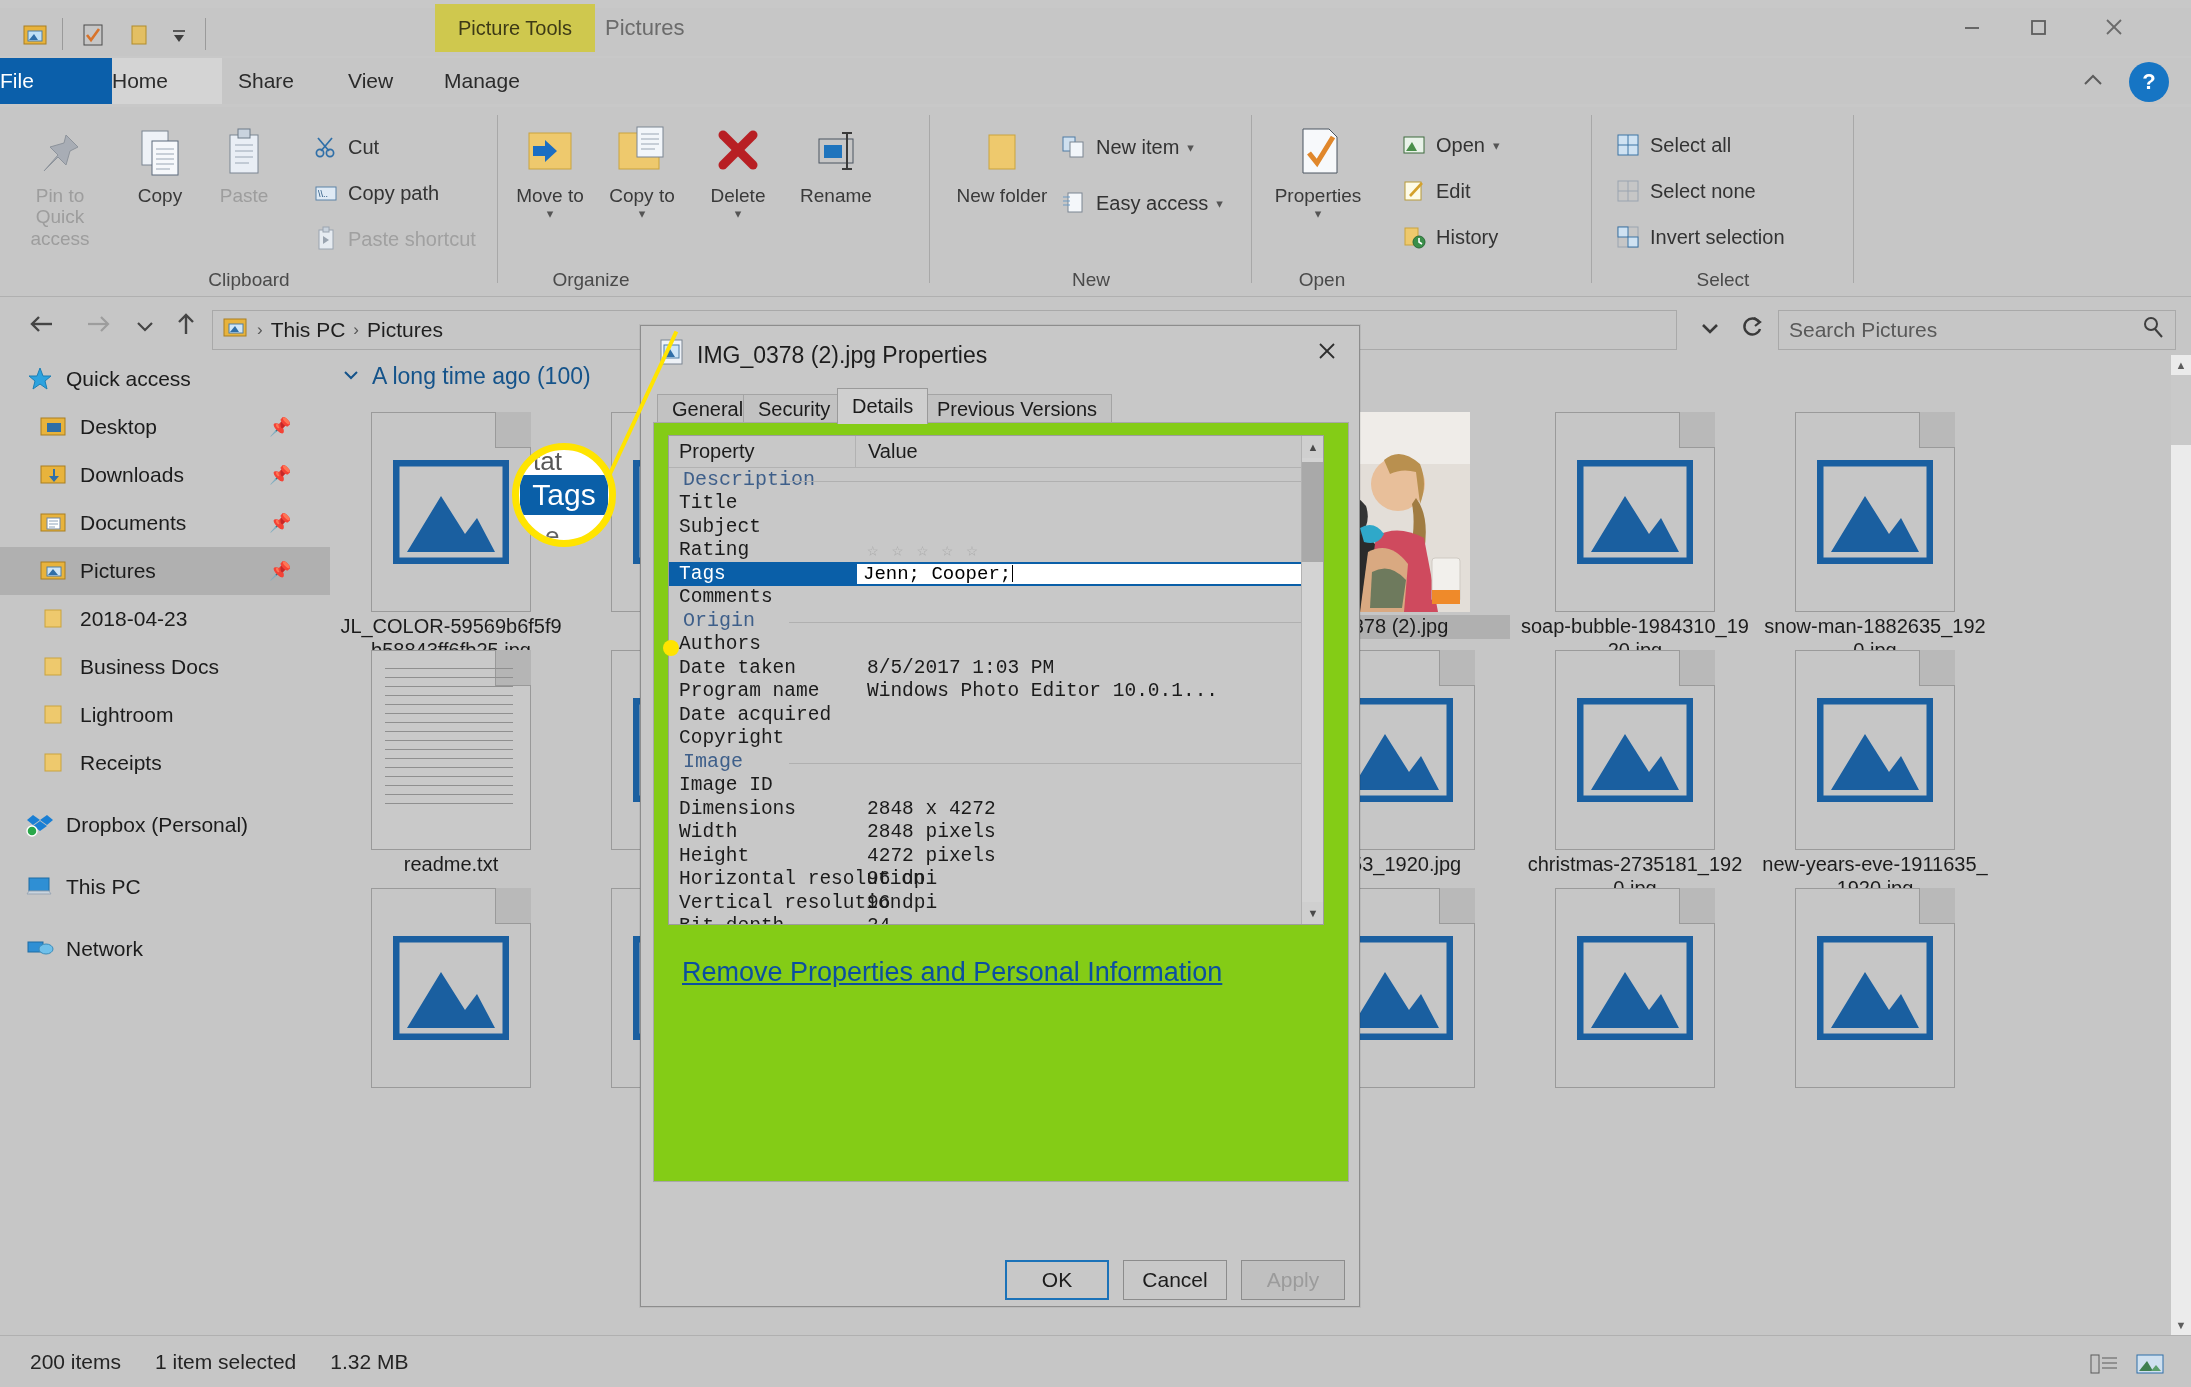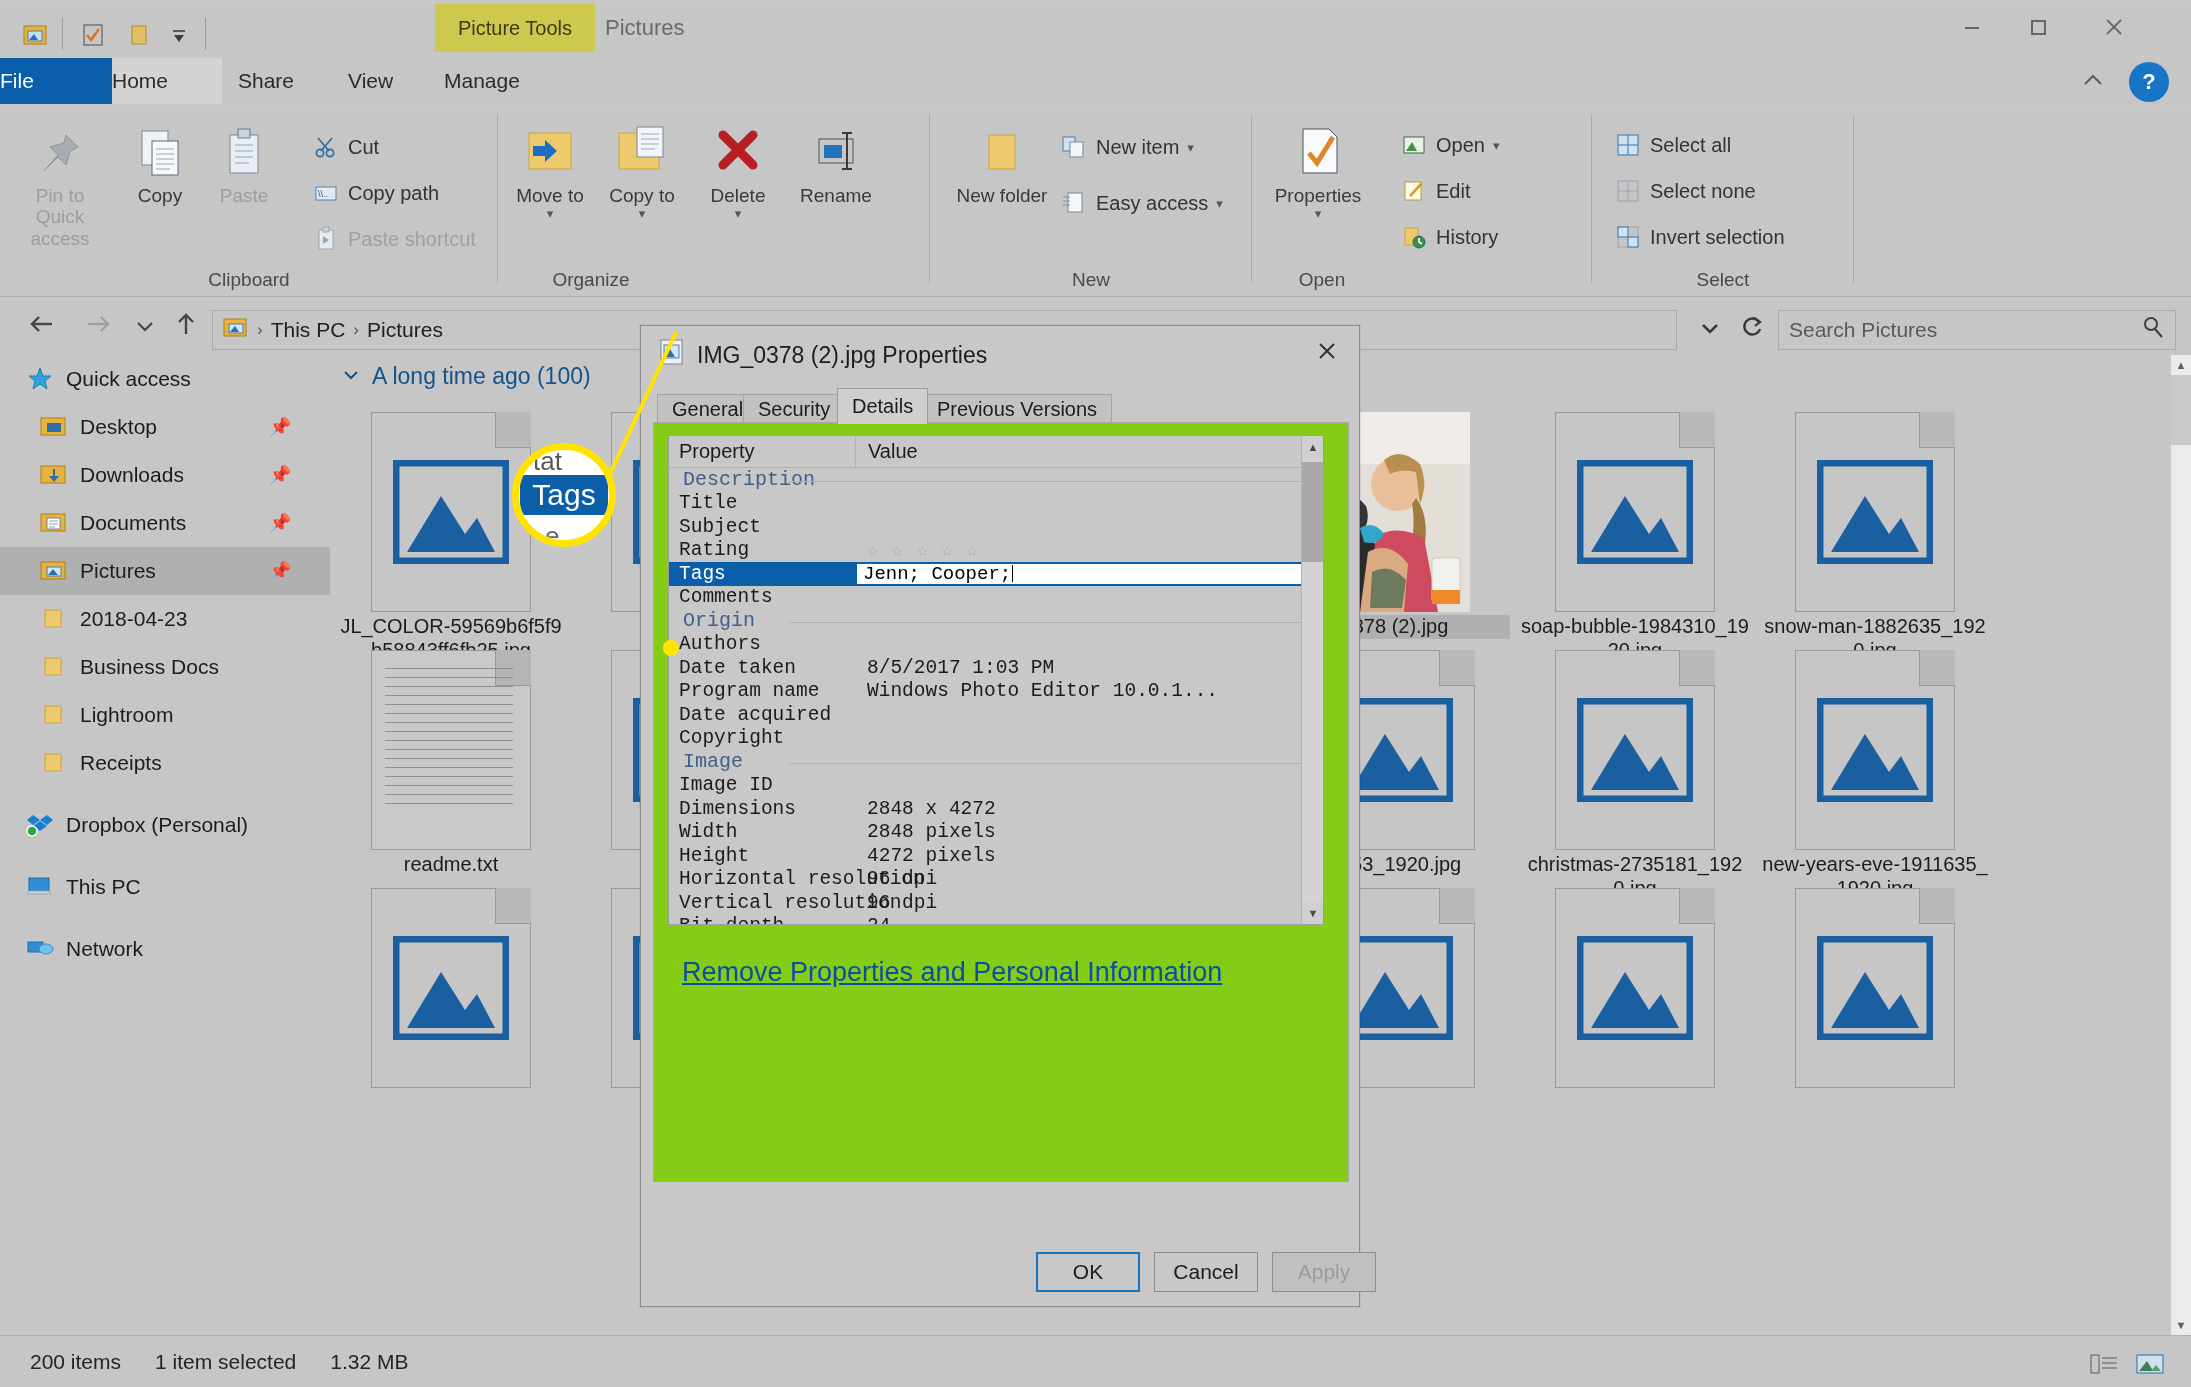--- a/index.html
+++ b/index.html
@@ -308,22 +308,22 @@
   .plist-scroll .sb-up { top:0; } .plist-scroll .sb-dn { bottom:0; }
   .plist-scroll .sb-thumb {
     position:absolute; left:0; top:26px; width:22px; height:100px; background:#a9a9a9;
   }
 
   .removelink {
     position:absolute; left:28px; top:534px;
     font-size:27px; color:#0b4fa0; text-decoration:underline;
   }
   .dlg-btns {
-    position:absolute; left:0; bottom:14px; width:100%;
-    display:flex; justify-content:flex-end; gap:14px; padding-right:14px;margin-left:31px;
+    position:absolute; left:0; bottom:6px; width:100%;
+    display:flex; justify-content:flex-end; gap:14px; padding-right:14px;
   }
   .dbtn {
     width:104px; height:40px; background:#c8c8c8; border:1px solid #8c8c8c;
     display:flex; align-items:center; justify-content:center;
     font-size:21px; color:#1c1c1c;
   }
   .dbtn.primary { border:2px solid #1b72b8; }
   .dbtn.disabled { color:#9b9b9b; background:#c0c0c0; }
 
   

